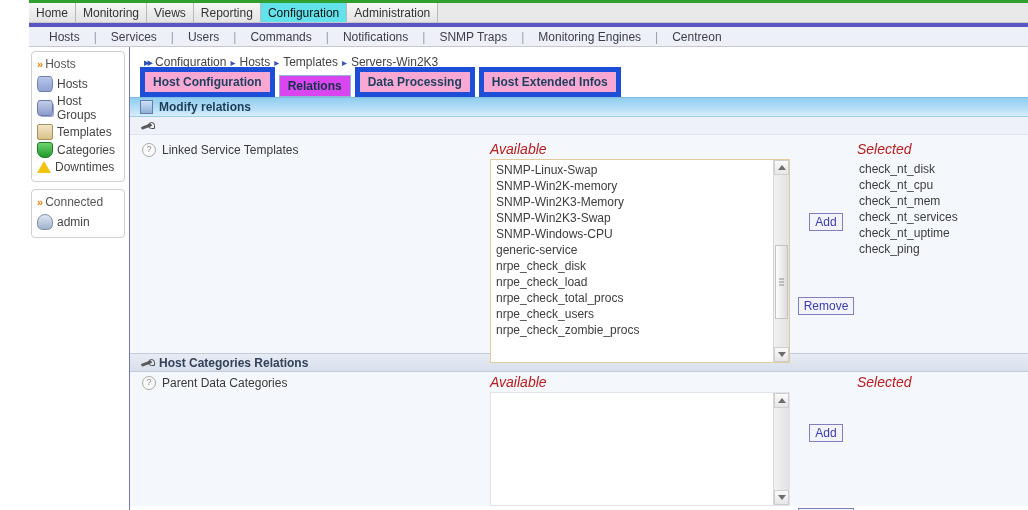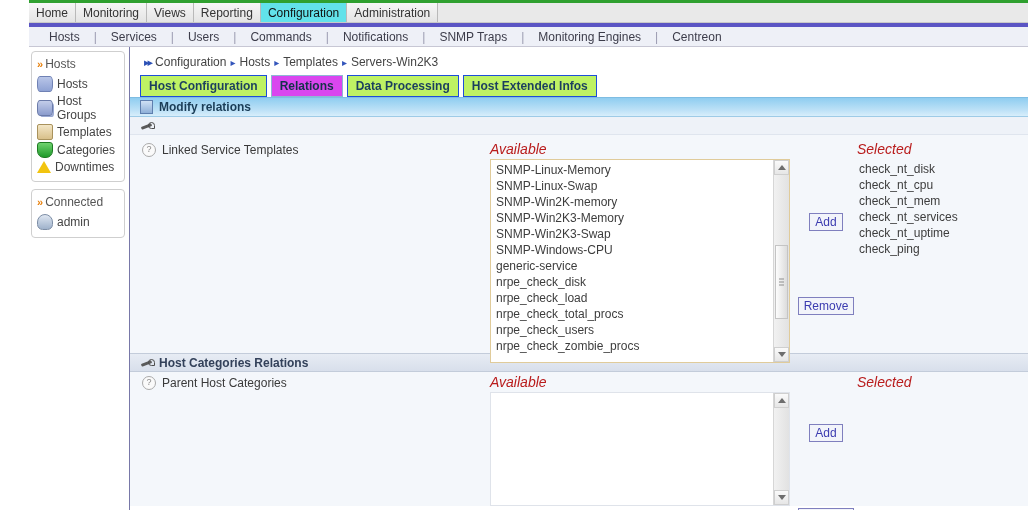--- a/index.html
+++ b/index.html
@@ -84,23 +84,23 @@
   .breadcrumb{
     display:flex;align-items:center;gap:4px;
     font-size:12px;color:#444;padding:8px 0 6px 14px;
   }
   .bc-arrow{color:#3355bb;font-size:10px;}
   .bc-arrow.big{color:#2b50b5;font-size:11px;letter-spacing:-2px;}
   .bc-txt{cursor:pointer;}
 
   .tabs{display:flex;align-items:flex-end;gap:4px;padding-left:10px;height:22px;}
   .tab{
-    background:#bef264;color:#1b3f5e;font-size:12px;font-weight:bold;
+    background:#f9a8d4;color:#1b3f5e;font-size:12px;font-weight:bold;
     padding:3px 8px 3px 8px;line-height:14px;cursor:pointer;
-    border:1px solid #1d4ed8;
+    border:5px solid #1d4ed8;
   }
   .tab.active{background:#d946ef;border:1px solid #8fb6d4;color:#15324a;}
 
   .sectionbar{
     height:18px;display:flex;align-items:center;gap:6px;
     padding-left:10px;
     background:linear-gradient(#8fcdf0,#bfe2f7 70%,#d7eefb);
     border-top:1px solid #7fbde2;border-bottom:1px solid #9ecbe7;
     font-size:12px;font-weight:bold;color:#1a3d57;
   }
@@ -320,21 +320,20 @@
           <div class="fieldlabel">
             <span class="qmark">?</span>
             <span>Linked Service Templates</span>
           </div>
         </div>
 
         <div style="position:absolute;left:360px;top:6px;width:300px;">
           <div class="colhead">Available</div>
           <div class="listbox" style="height:202px;">
             <div class="listitems">
-              <div>SNMP-Linux-Memory</div>
               <div>SNMP-Linux-Swap</div>
               <div>SNMP-Win2K-memory</div>
               <div>SNMP-Win2K3-Memory</div>
               <div>SNMP-Win2K3-Swap</div>
               <div>SNMP-Windows-CPU</div>
               <div>generic-service</div>
               <div>nrpe_check_disk</div>
               <div>nrpe_check_load</div>
               <div>nrpe_check_total_procs</div>
               <div>nrpe_check_users</div>
@@ -389,21 +388,21 @@
       <div class="sectionbar2">
         <span class="ico-pen"></span>
         <span>Host Categories Relations</span>
       </div>
 
       <div class="relblock" style="height:134px;position:relative;">
 
         <div class="labelcol" style="padding-top:4px;">
           <div class="fieldlabel">
             <span class="qmark">?</span>
-            <span>Parent Host Categories</span>
+            <span>Parent Data Categories</span>
           </div>
         </div>
 
         <div style="position:absolute;left:360px;top:2px;width:300px;">
           <div class="colhead">Available</div>
           <div class="listbox plain" style="height:112px;">
             <div class="listitems"></div>
             <div class="sbar">
               <div class="sbtn">
                   <span class="arrow-up"></span>

